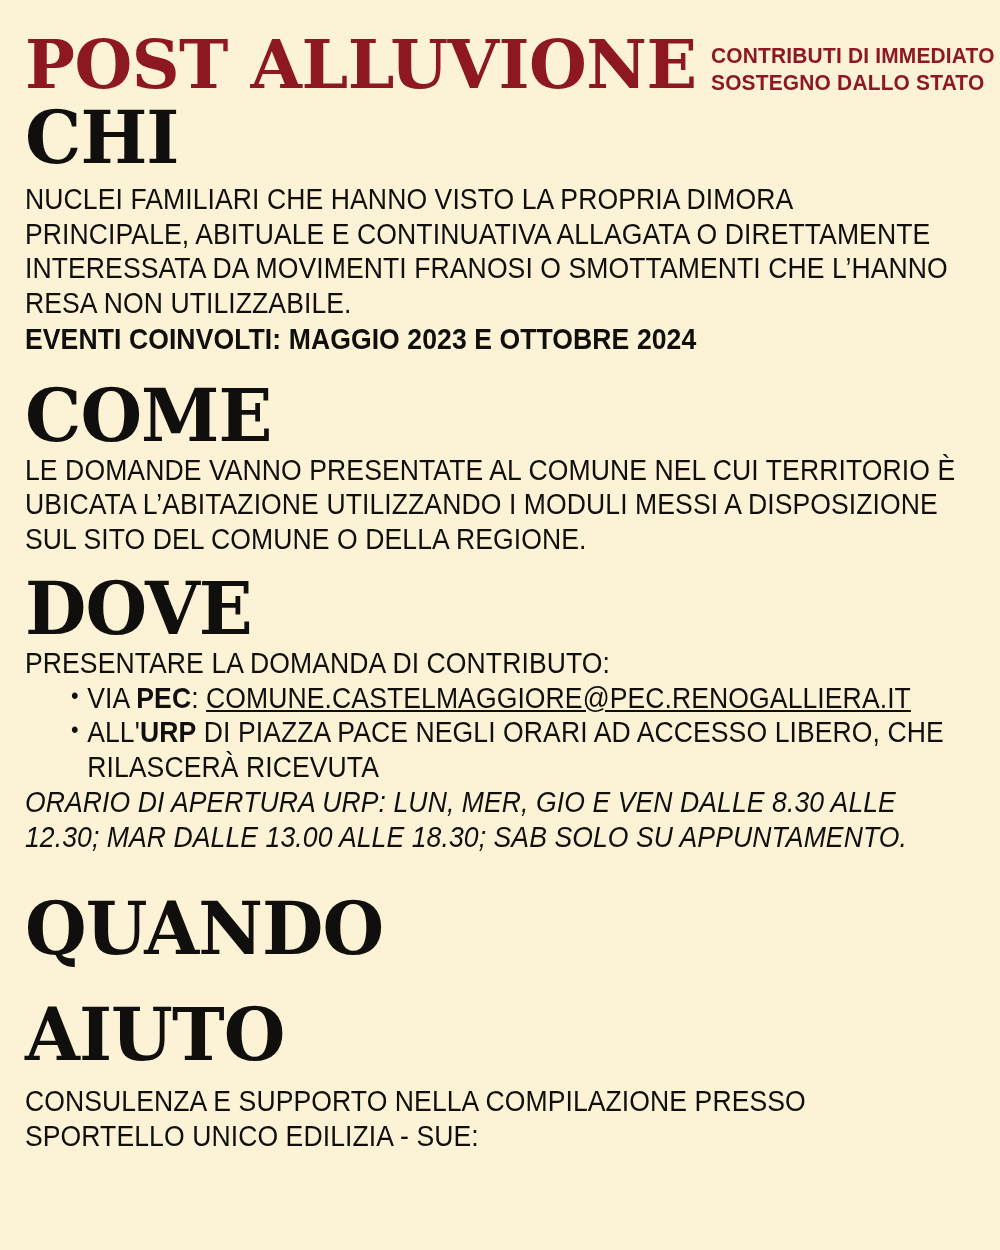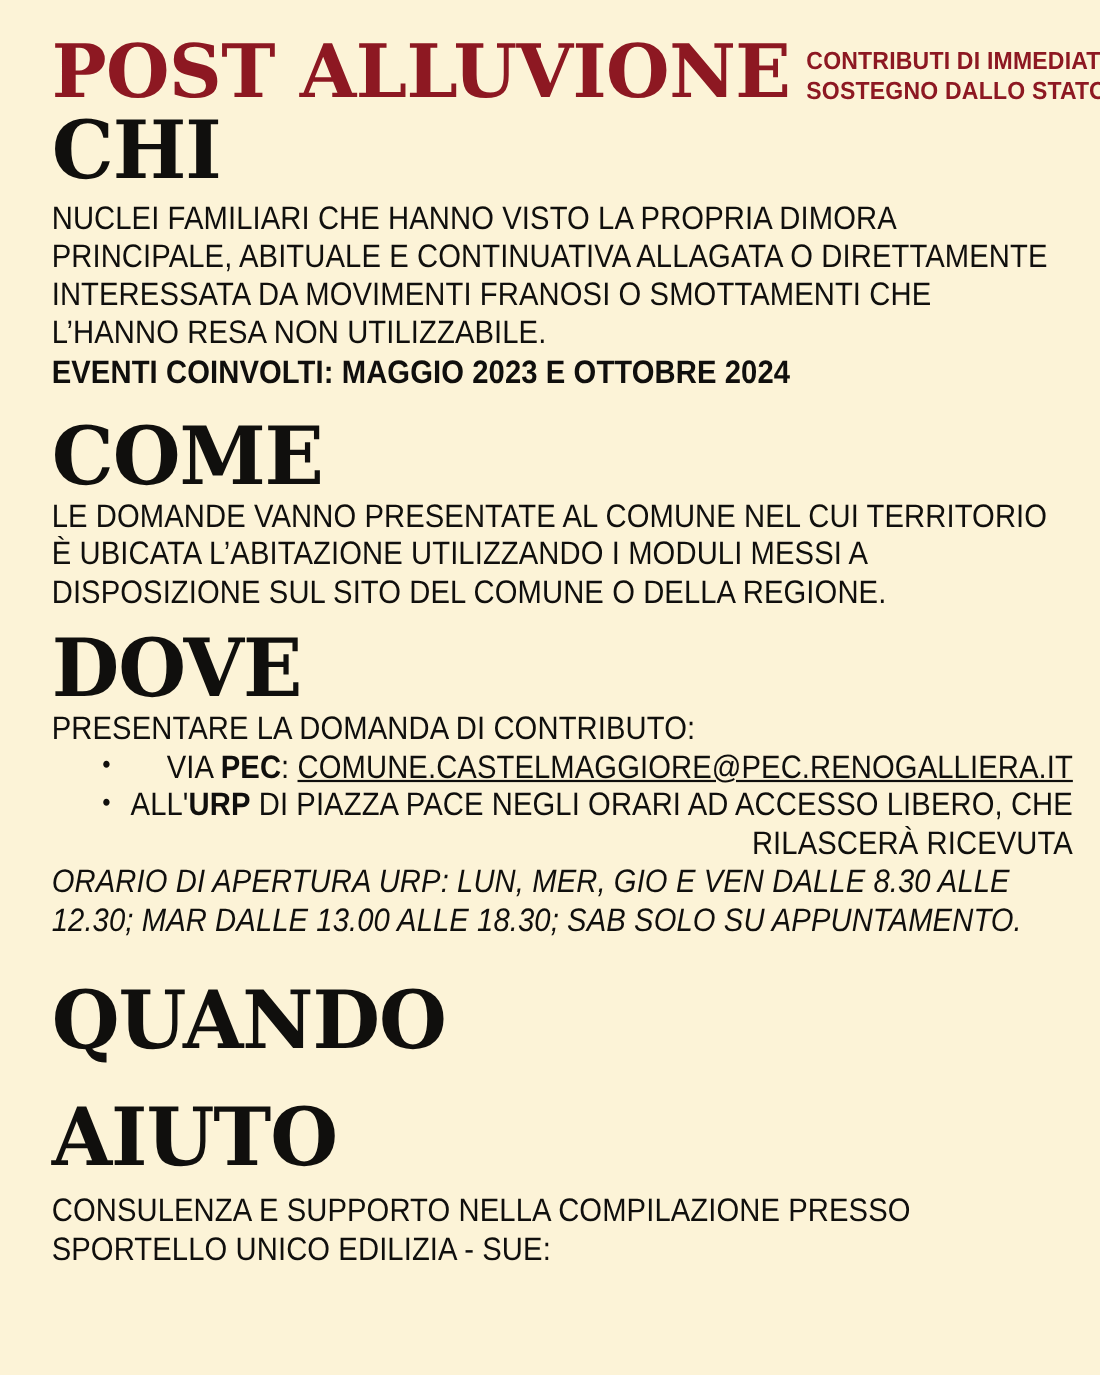--- a/index.html
+++ b/index.html
@@ -13,21 +13,21 @@
     font-family: "Liberation Sans", sans-serif;
     color: #100f0d;
     overflow: hidden;
   }
   .poster {
     position: relative;
     width: 1000px;
     height: 1250px;
     background: #fcf3d7;
     box-sizing: border-box;
-    padding: 0 40px 0 47px;
+    padding: 0 40px 0 25px;
   }
 
   
   .masthead {
     display: flex;
     align-items: flex-start;
     padding-top: 33px;
   }
   .brand-title {
     font-family: "DejaVu Serif", "Liberation Serif", serif;
@@ -94,21 +94,20 @@
   .quando-block { margin-top: 10px; }
   .aiuto-block { margin-top: 13px; }
 
   .spacer-md { height: 26px; }
 
   
   ul.bullets {
     margin: 0;
     padding: 0 0 0 46px;
     list-style: none;
-    text-align: right;
   }
   ul.bullets li {
     position: relative;
     font-family: "Liberation Sans Narrow", "Liberation Sans", sans-serif;
     font-size: 29.5px;
     line-height: 1.17;
     letter-spacing: 0.1px;
     color: #100f0d;
     transform: scaleX(0.90);
     transform-origin: left top;

